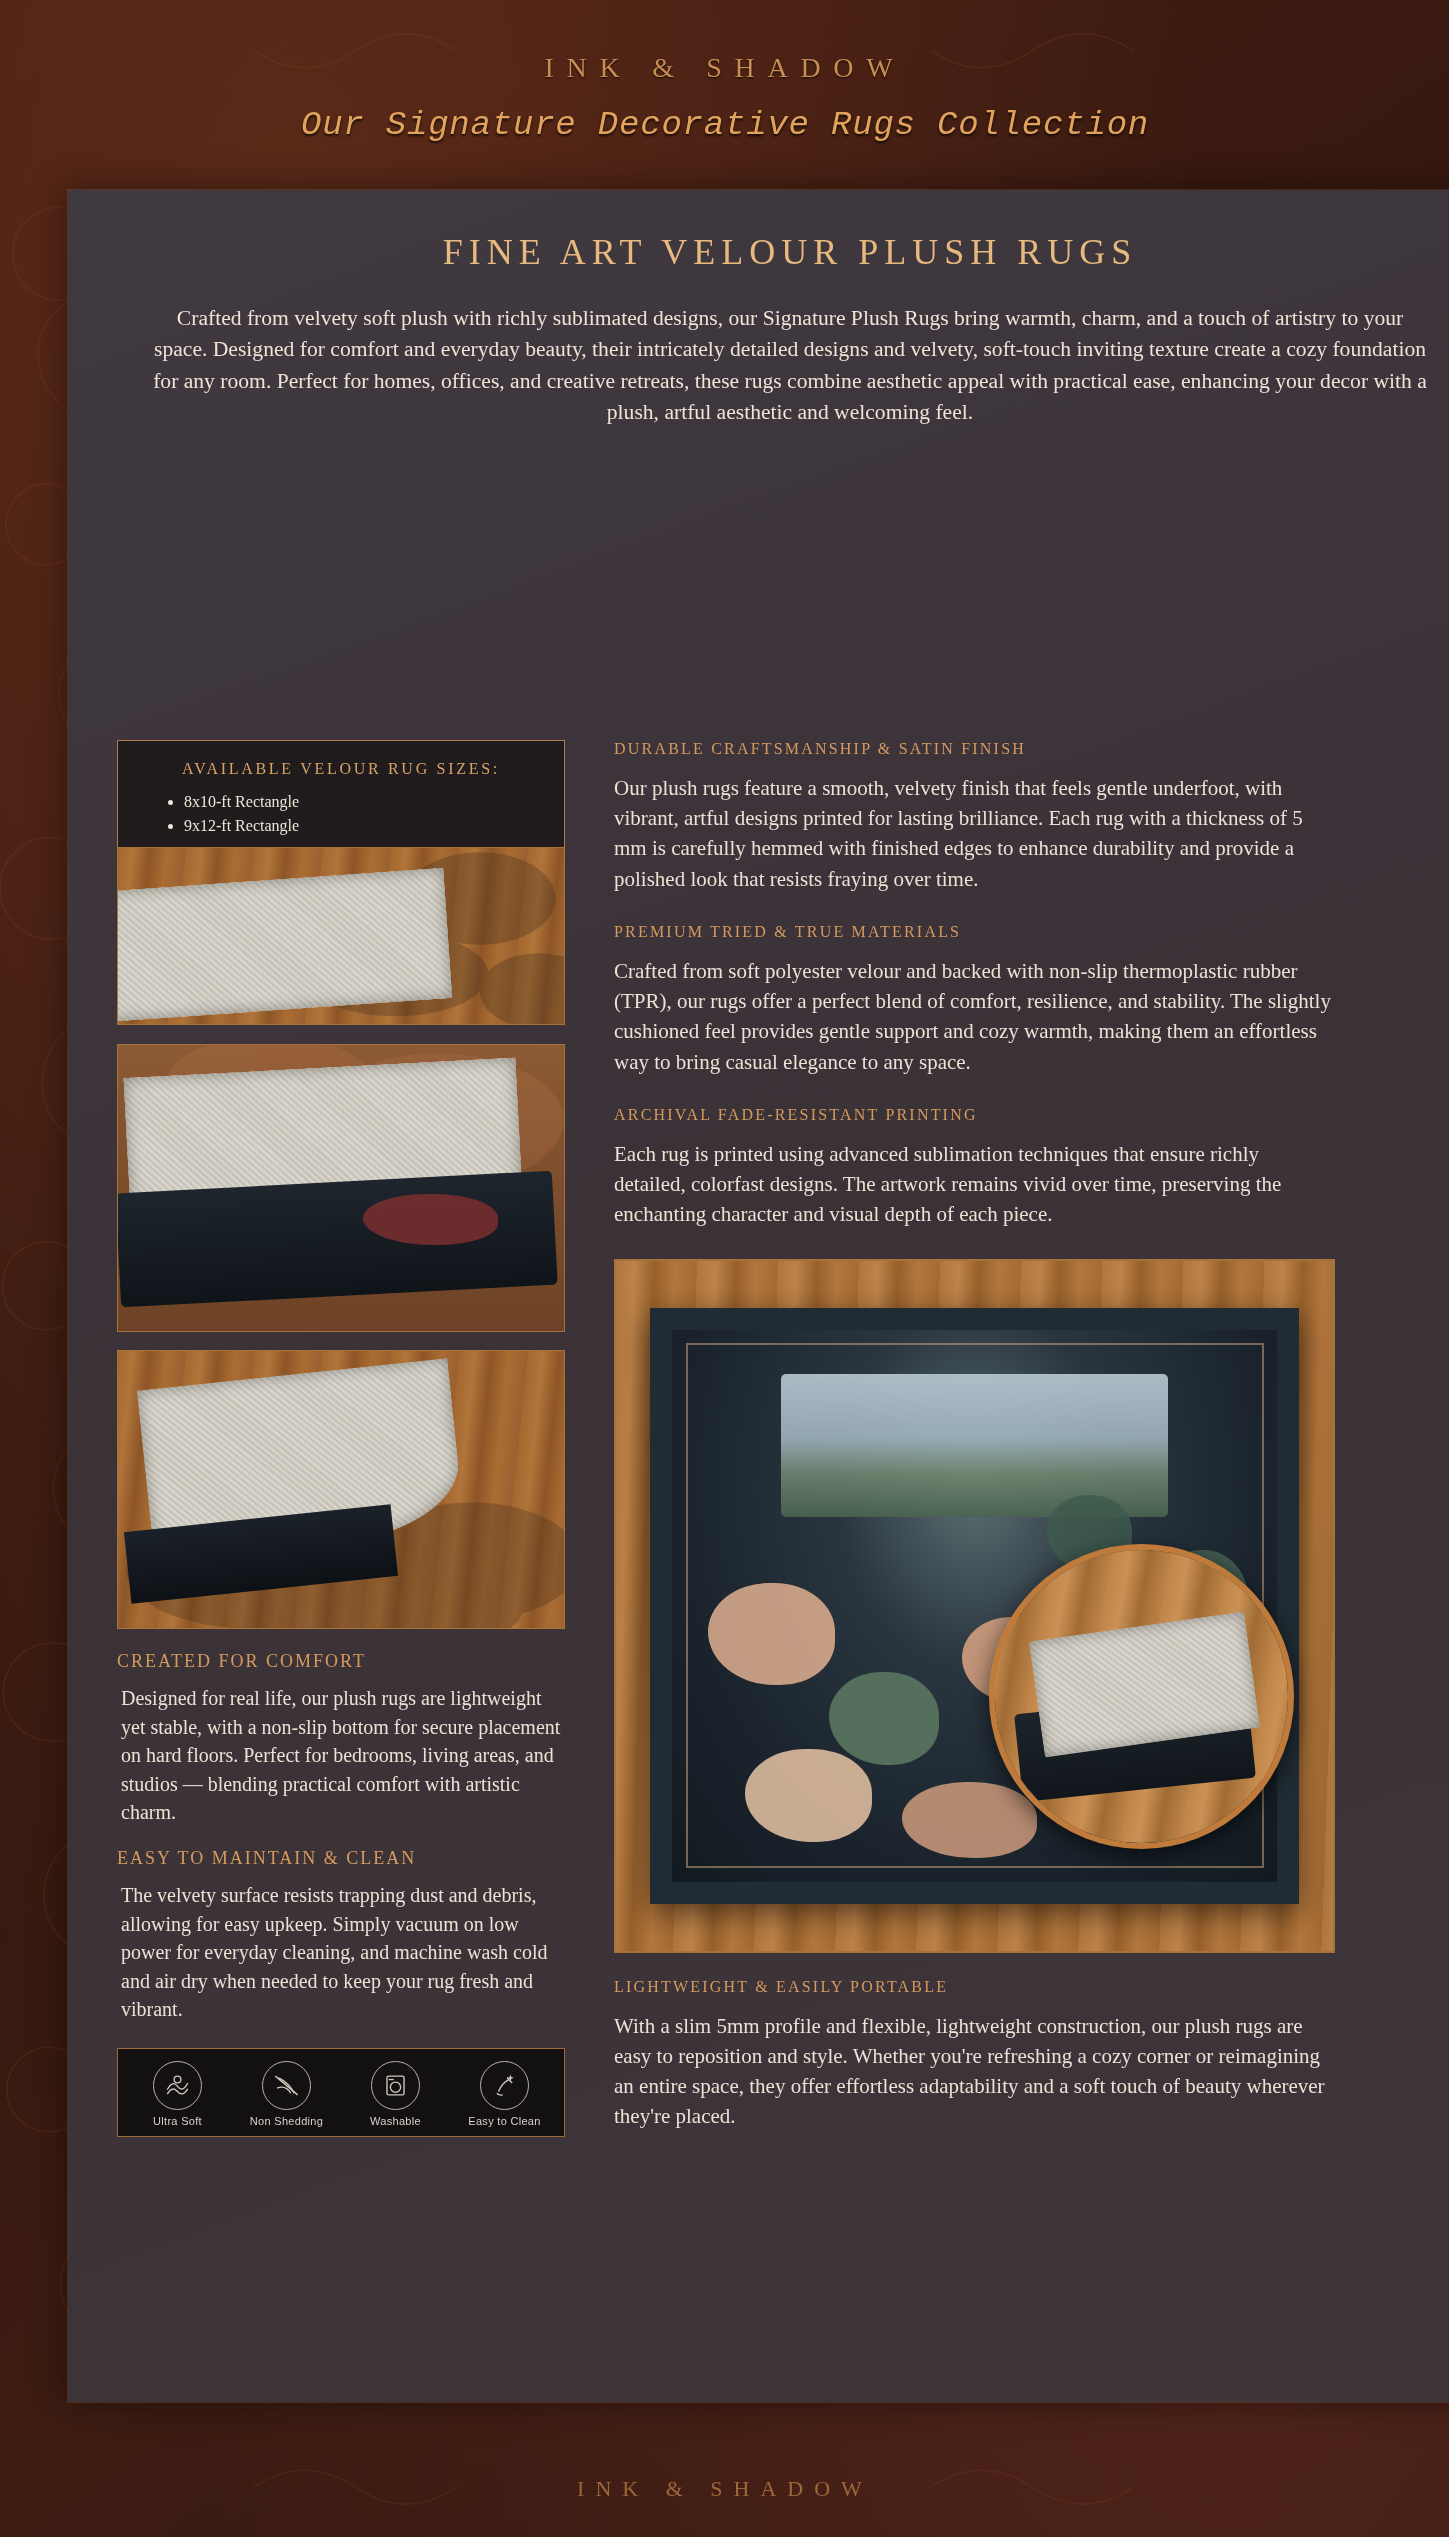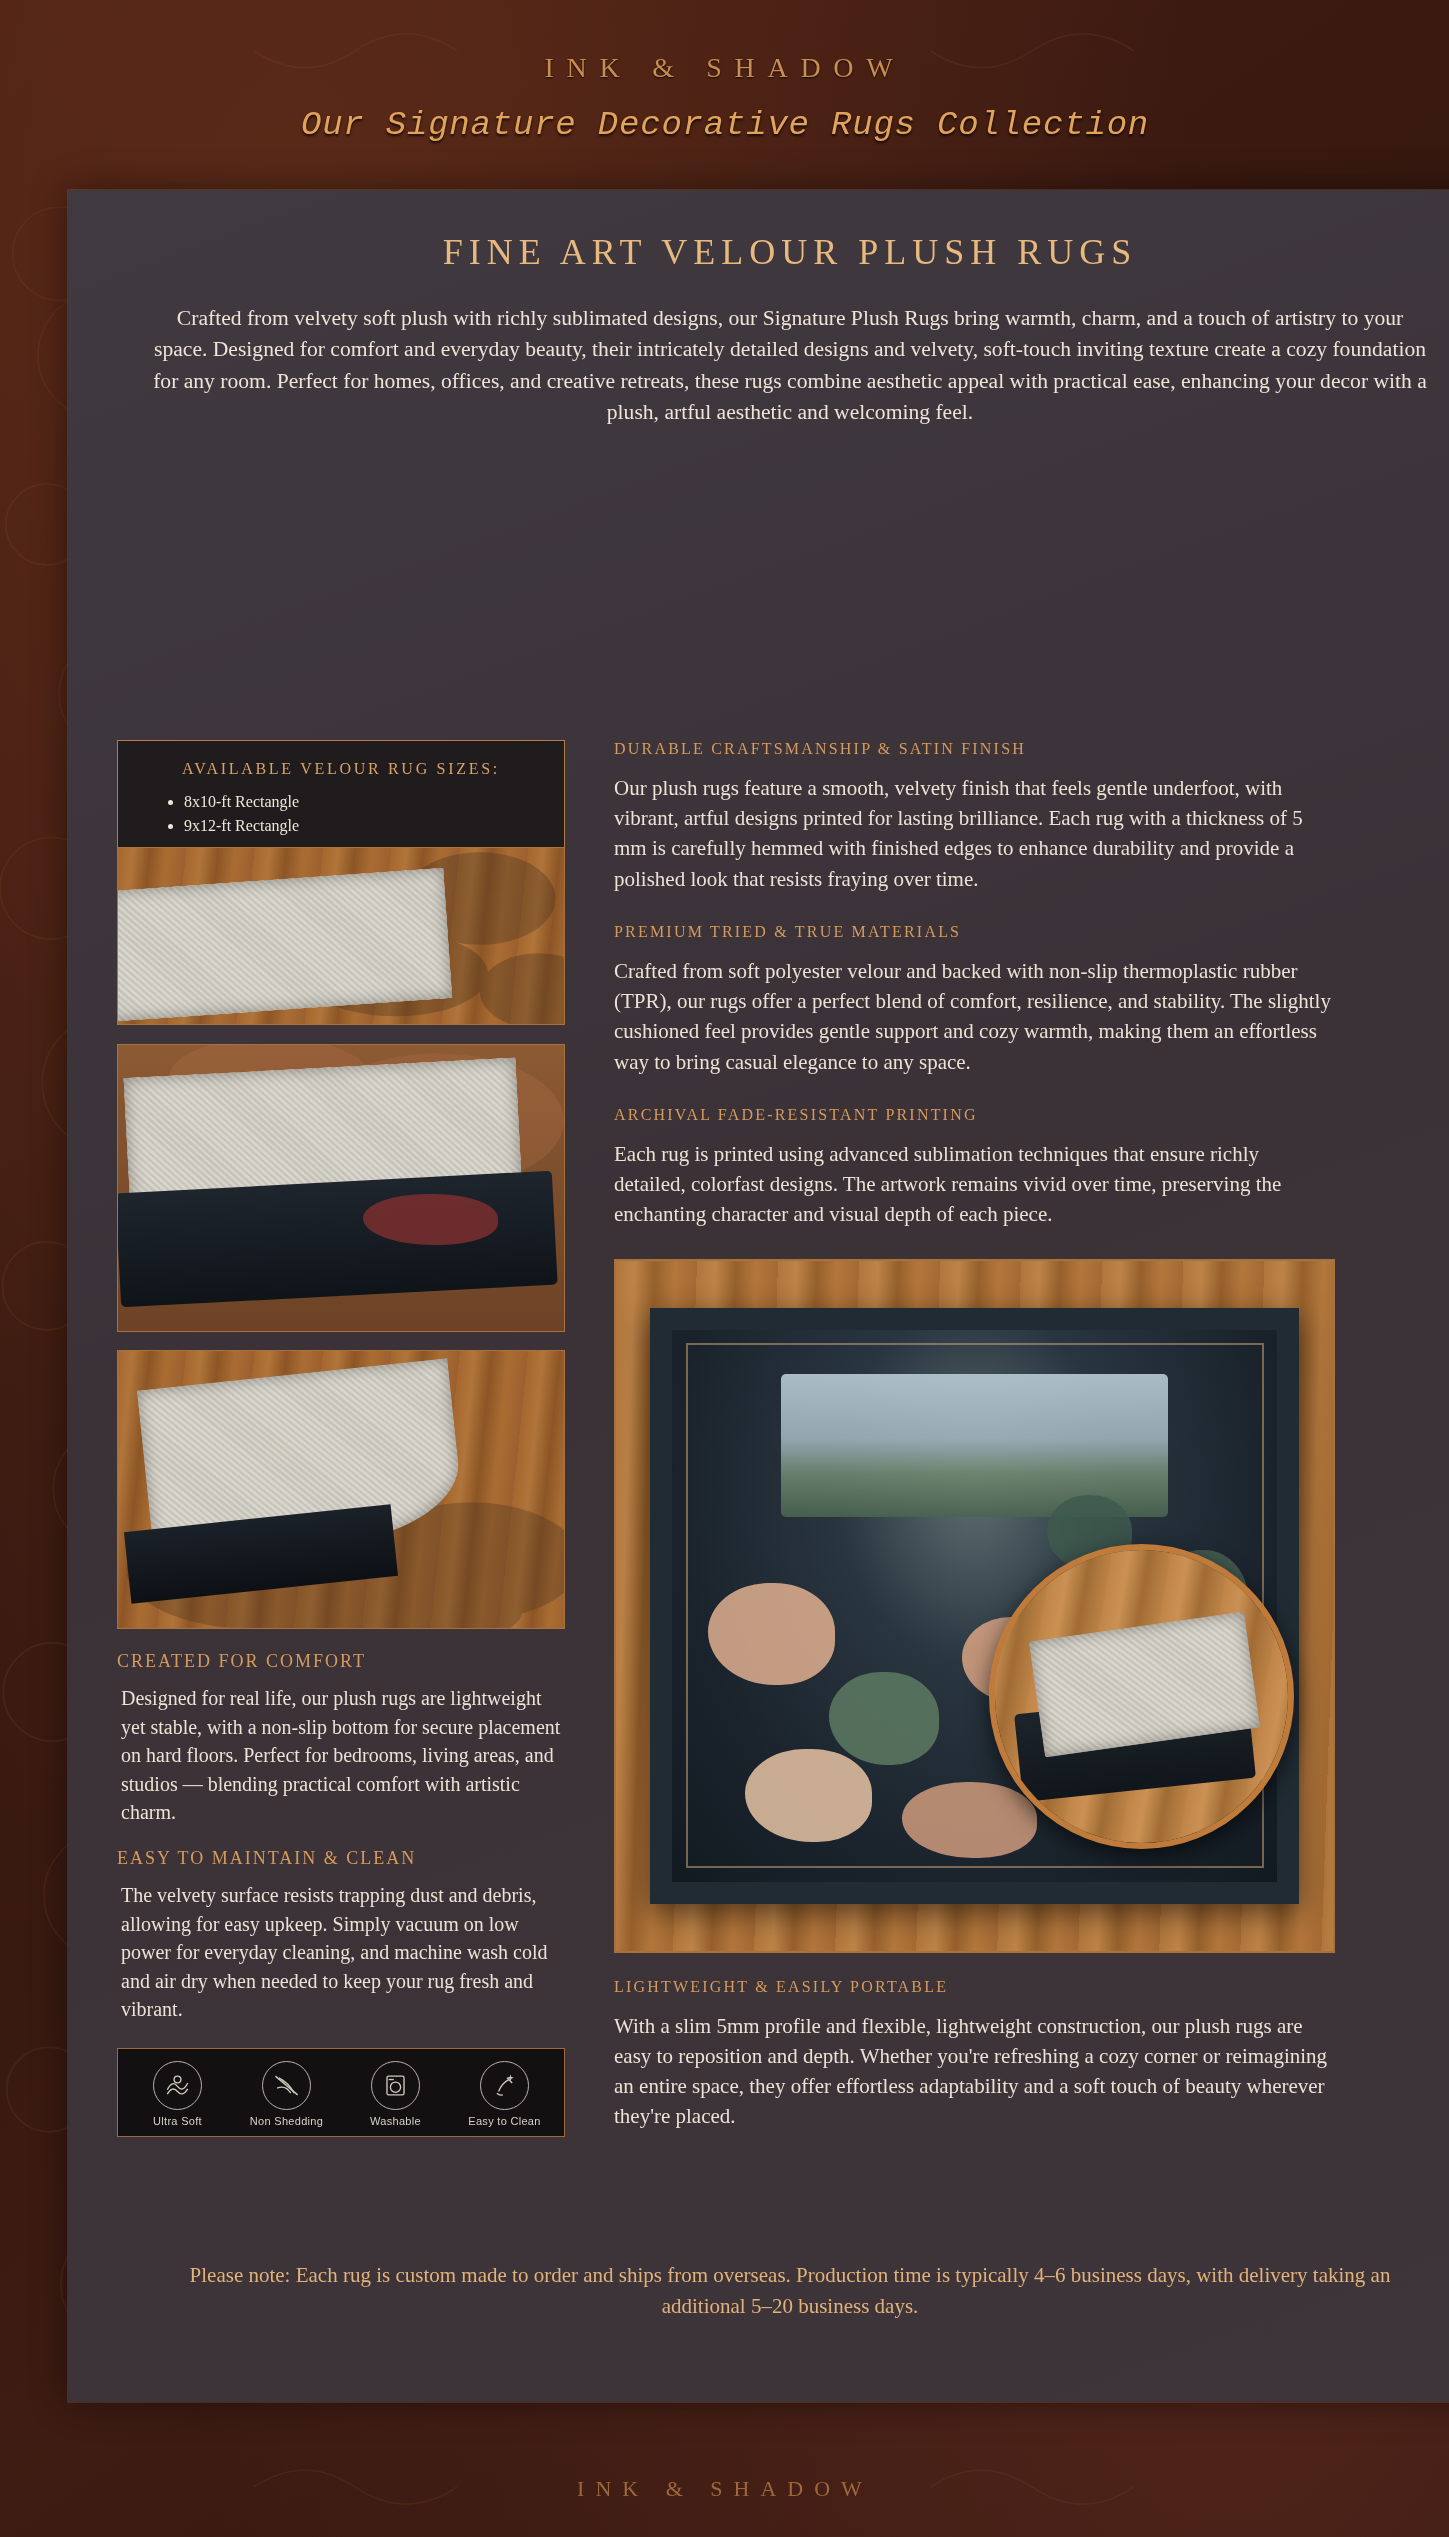--- a/index.html
+++ b/index.html
@@ -474,23 +474,22 @@
             <div class="blob" style="left:62%; top:30%; width:85px; height:76px;  background:#3e5a4e;"></div>
           </div>
           <div class="mirror">
             <div class="wood"></div>
             <div class="rug-dark"></div>
             <div class="pad"></div>
           </div>
         </div>
 
         <h3 class="r-h3" style="margin-top:25px;">Lightweight &amp; Easily Portable</h3>
-        <p class="r-body" style="margin-bottom:0;">With a slim 5mm profile and flexible, lightweight construction, our plush rugs are easy to reposition and depth. Whether you're refreshing a cozy corner or reimagining an entire space, they offer effortless adaptability and a soft touch of beauty wherever they're placed.</p>
+        <p class="r-body" style="margin-bottom:0;">With a slim 5mm profile and flexible, lightweight construction, our plush rugs are easy to reposition and style. Whether you're refreshing a cozy corner or reimagining an entire space, they offer effortless adaptability and a soft touch of beauty wherever they're placed.</p>
 
       </div>
     </div>
 
-    <div class="note">Please note: Each rug is custom made to order and ships from overseas. Production time is typically 4–6 business days, with delivery taking an additional 5–20 business days.</div>
   </div>
 
   <div class="brand-bottom">Ink &amp; Shadow</div>
 </div>
 
 
 </body></html>

